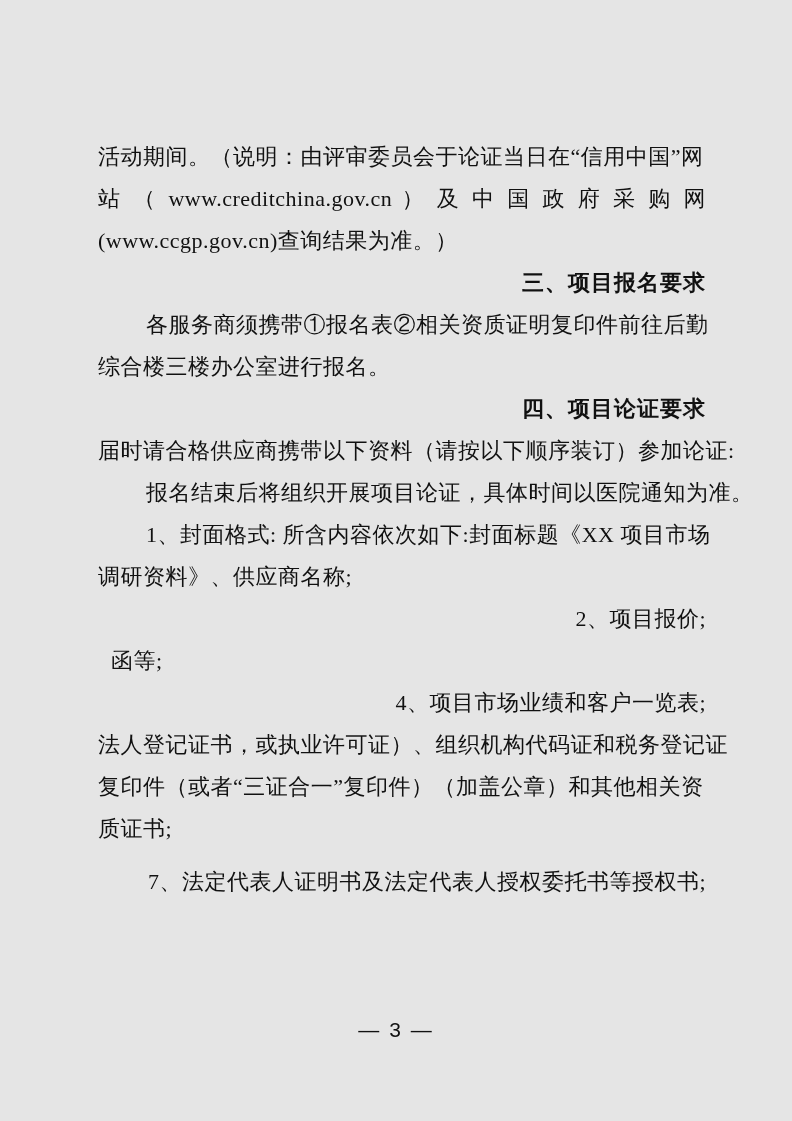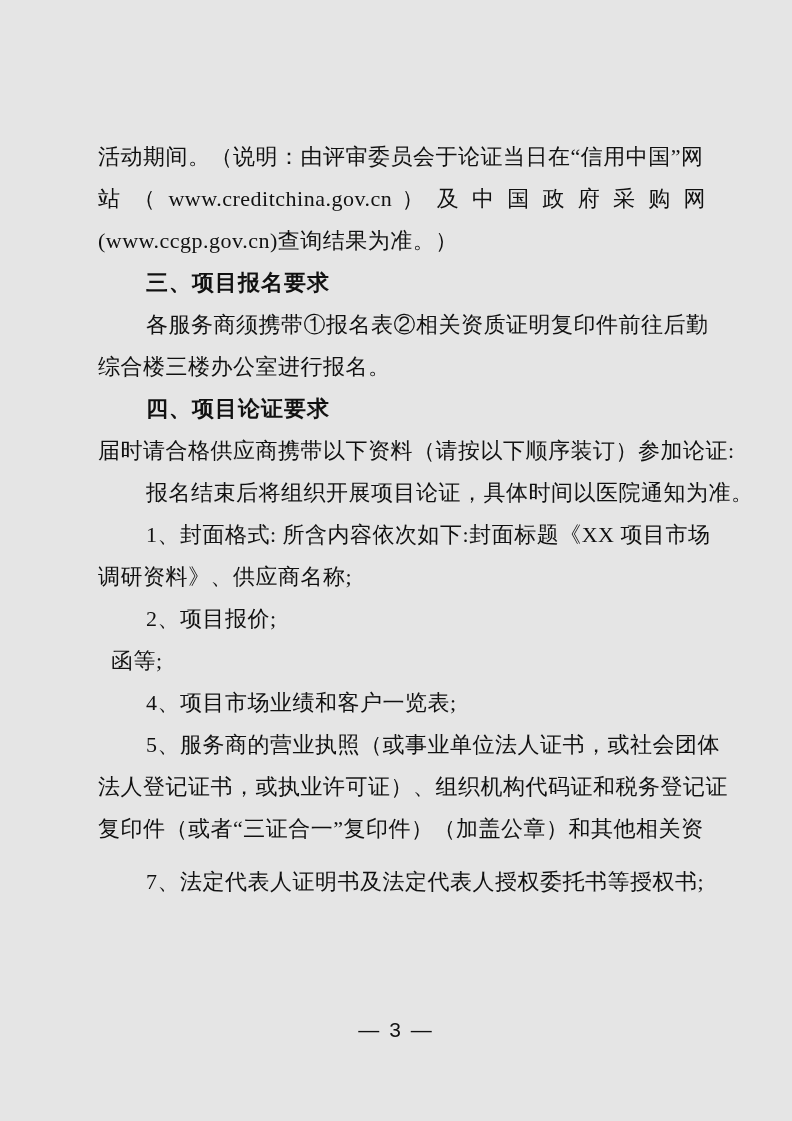--- a/index.html
+++ b/index.html
@@ -33,21 +33,21 @@
     white-space: pre;
     text-align: left;
   }
   .line.heading {
     font-weight: 700;
     font-family: "Liberation Sans", "DejaVu Sans", sans-serif;
     letter-spacing: 1px;
   }
   .indent-0 { margin-left: 0; }
   .indent-1 { margin-left: 13px; }
-  .indent-2 { margin-left: 48px; }
+  .indent-2 { margin-left: 48px; text-align: right; }
   .line.spread {
     white-space: normal;
     text-align: justify;
     text-align-last: justify;
     -moz-text-align-last: justify;
   }
   .gap-before { margin-top: 11px; }
   .page-number {
     position: absolute;
     top: 1018px;
@@ -72,19 +72,19 @@
       <div class="line body indent-2">各服务商须携带①报名表②相关资质证明复印件前往后勤</div>
       <div class="line body indent-0">综合楼三楼办公室进行报名。</div>
       <div class="line heading indent-2">四、项目论证要求</div>
       <div class="line body indent-0">届时请合格供应商携带以下资料（请按以下顺序装订）参加论证:</div>
       <div class="line body indent-2">报名结束后将组织开展项目论证，具体时间以医院通知为准。</div>
       <div class="line body indent-2">1、封面格式: 所含内容依次如下:封面标题《XX 项目市场</div>
       <div class="line body indent-0">调研资料》、供应商名称;</div>
       <div class="line body indent-2">2、项目报价;</div>
       <div class="line body indent-1">函等;</div>
       <div class="line body indent-2">4、项目市场业绩和客户一览表;</div>
-      <div class="line body indent-2">5、服务商的营业执照（或事业单位法人证书，或社会团体</div>
       <div class="line body indent-0">法人登记证书，或执业许可证）、组织机构代码证和税务登记证</div>
       <div class="line body indent-0">复印件（或者“三证合一”复印件）（加盖公章）和其他相关资</div>
+      <div class="line body indent-0">质证书;</div>
       <div class="line body indent-2 gap-before">7、法定代表人证明书及法定代表人授权委托书等授权书;</div>
     </div>
   <div class="page-number">— 3 —</div>
 </div>
 
 </body></html>

